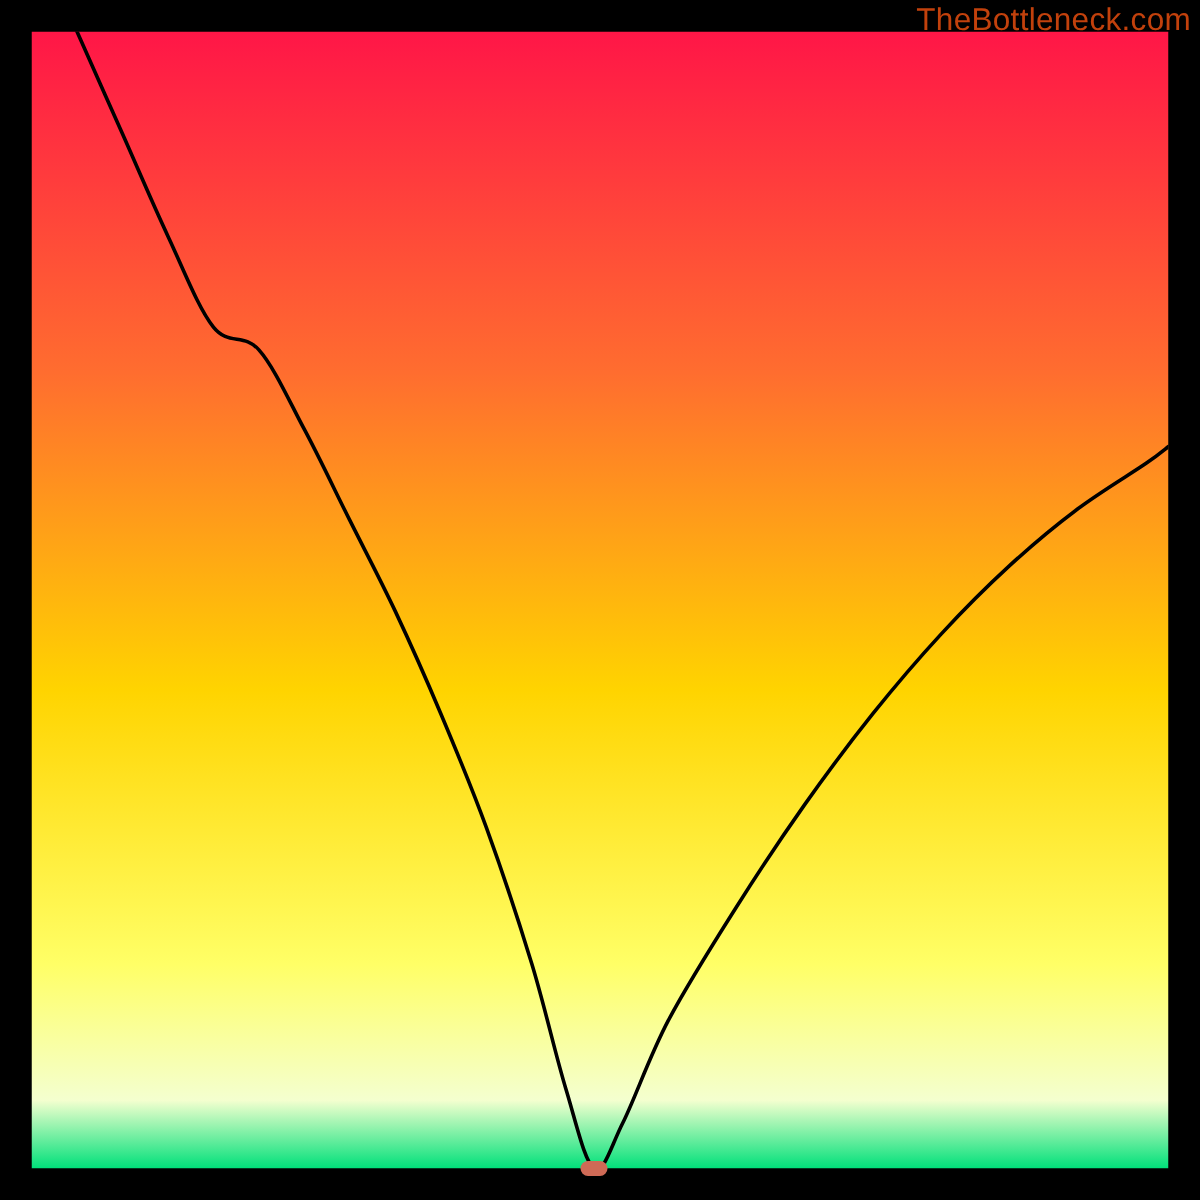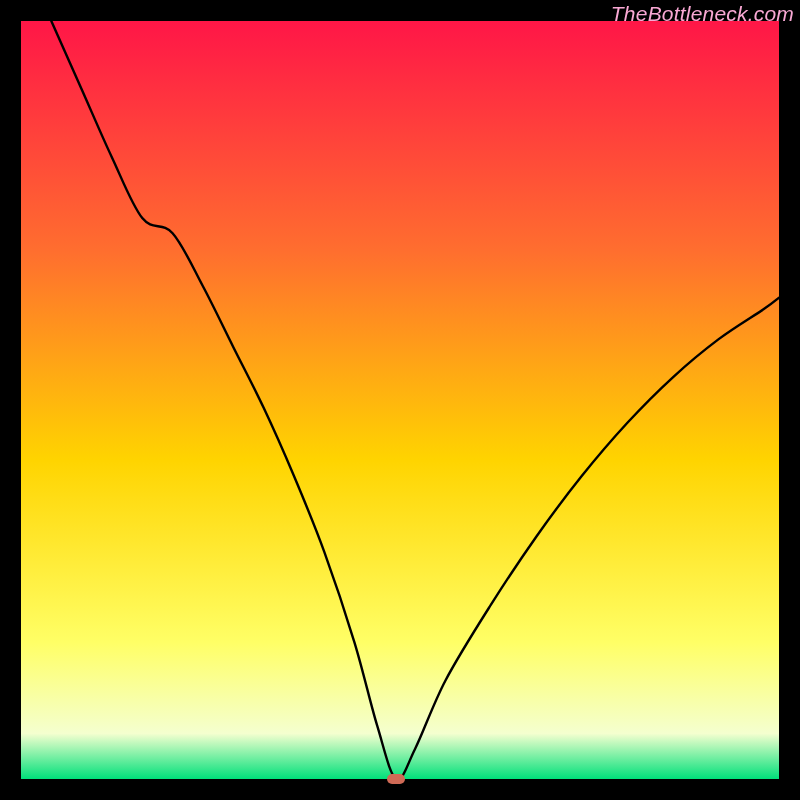--- a/index.html
+++ b/index.html
@@ -36,25 +36,24 @@
     position: absolute;
     width: 18px;
     height: 10px;
     border-radius: 6px;
     transform: translate(-50%, -50%);
   }
   .watermark {
     position: absolute;
     top: 2px;
     right: 6px;
-    color: #f9a8d4;
+    color: #c2410c;
     font-size: 21px;
     letter-spacing: 0.2px;
     user-select: none;
-    font-style: italic;
   }
 </style>
 </head>
 <body>
 
 <div class="stage">
 
   <div class="plot-area">
 
     <svg class="gradient" viewBox="0 0 758 758" preserveAspectRatio="none">

